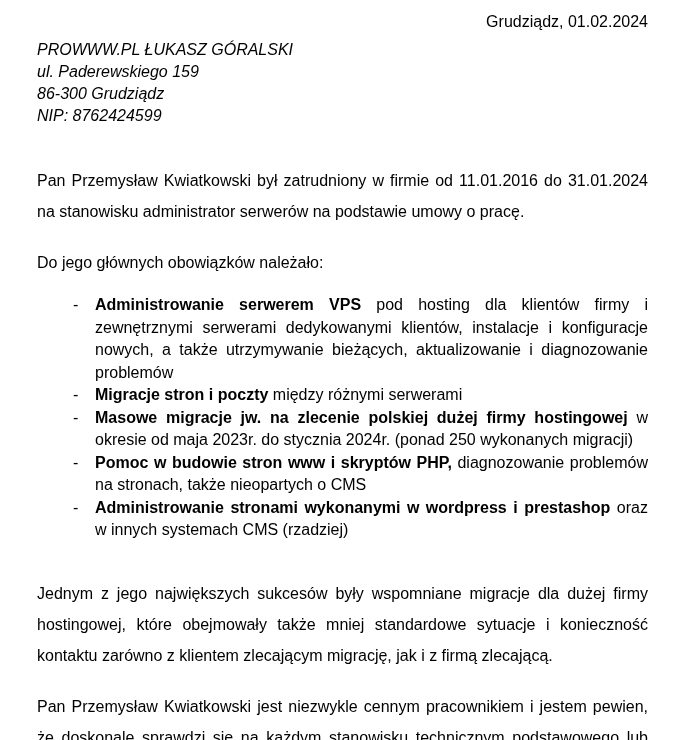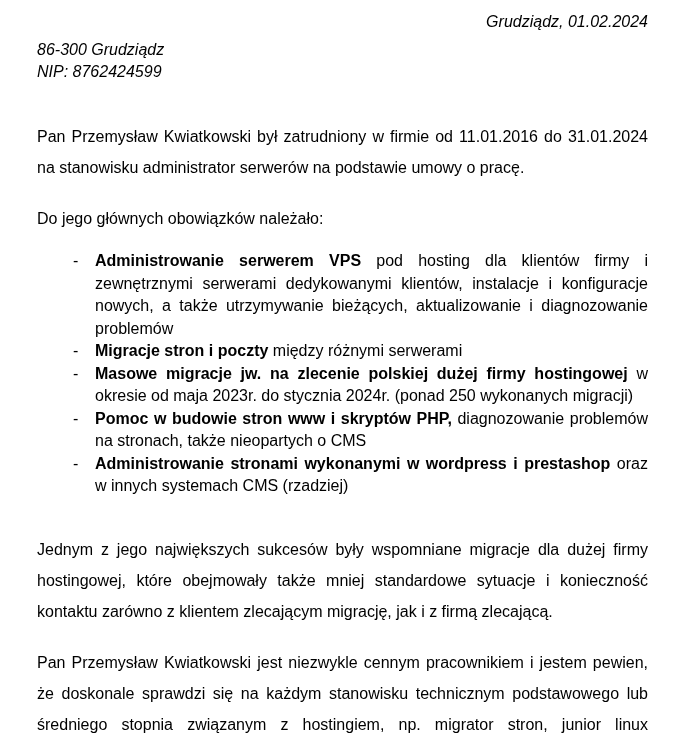--- a/index.html
+++ b/index.html
@@ -17,21 +17,20 @@
   }
   .page {
     box-sizing: border-box;
     width: 686px;
     height: 740px;
     padding: 13px 38px 0 37px;
     background: #ffffff;
   }
   .date-line {
     text-align: right;
-    font-style: italic;
     font-size: 16px;
     line-height: 18px;
   }
   .sender-block {
     margin-top: 8px;
     font-style: italic;
     font-size: 16px;
     line-height: 22px;
   }
   .doc-title {
@@ -74,20 +73,22 @@
   .bold { font-weight: bold; }
 </style>
 </head>
 <body>
 
 <div class="page">
 
   <div class="date-line">Grudziądz, 01.02.2024</div>
 
   <div class="sender-block">
+    <div>PROWWW.PL ŁUKASZ GÓRALSKI</div>
+    <div>ul. Paderewskiego 159</div>
     <div>86-300 Grudziądz</div>
     <div>NIP: 8762424599</div>
   </div>
 
 
   <p class="para para-intro">Pan Przemysław Kwiatkowski był zatrudniony w firmie od 11.01.2016 do 31.01.2024 na stanowisku administrator serwerów na podstawie umowy o pracę.</p>
 
   <p class="para para-duties-intro">Do jego głównych obowiązków należało:</p>
 
   <ul class="duties-list">

